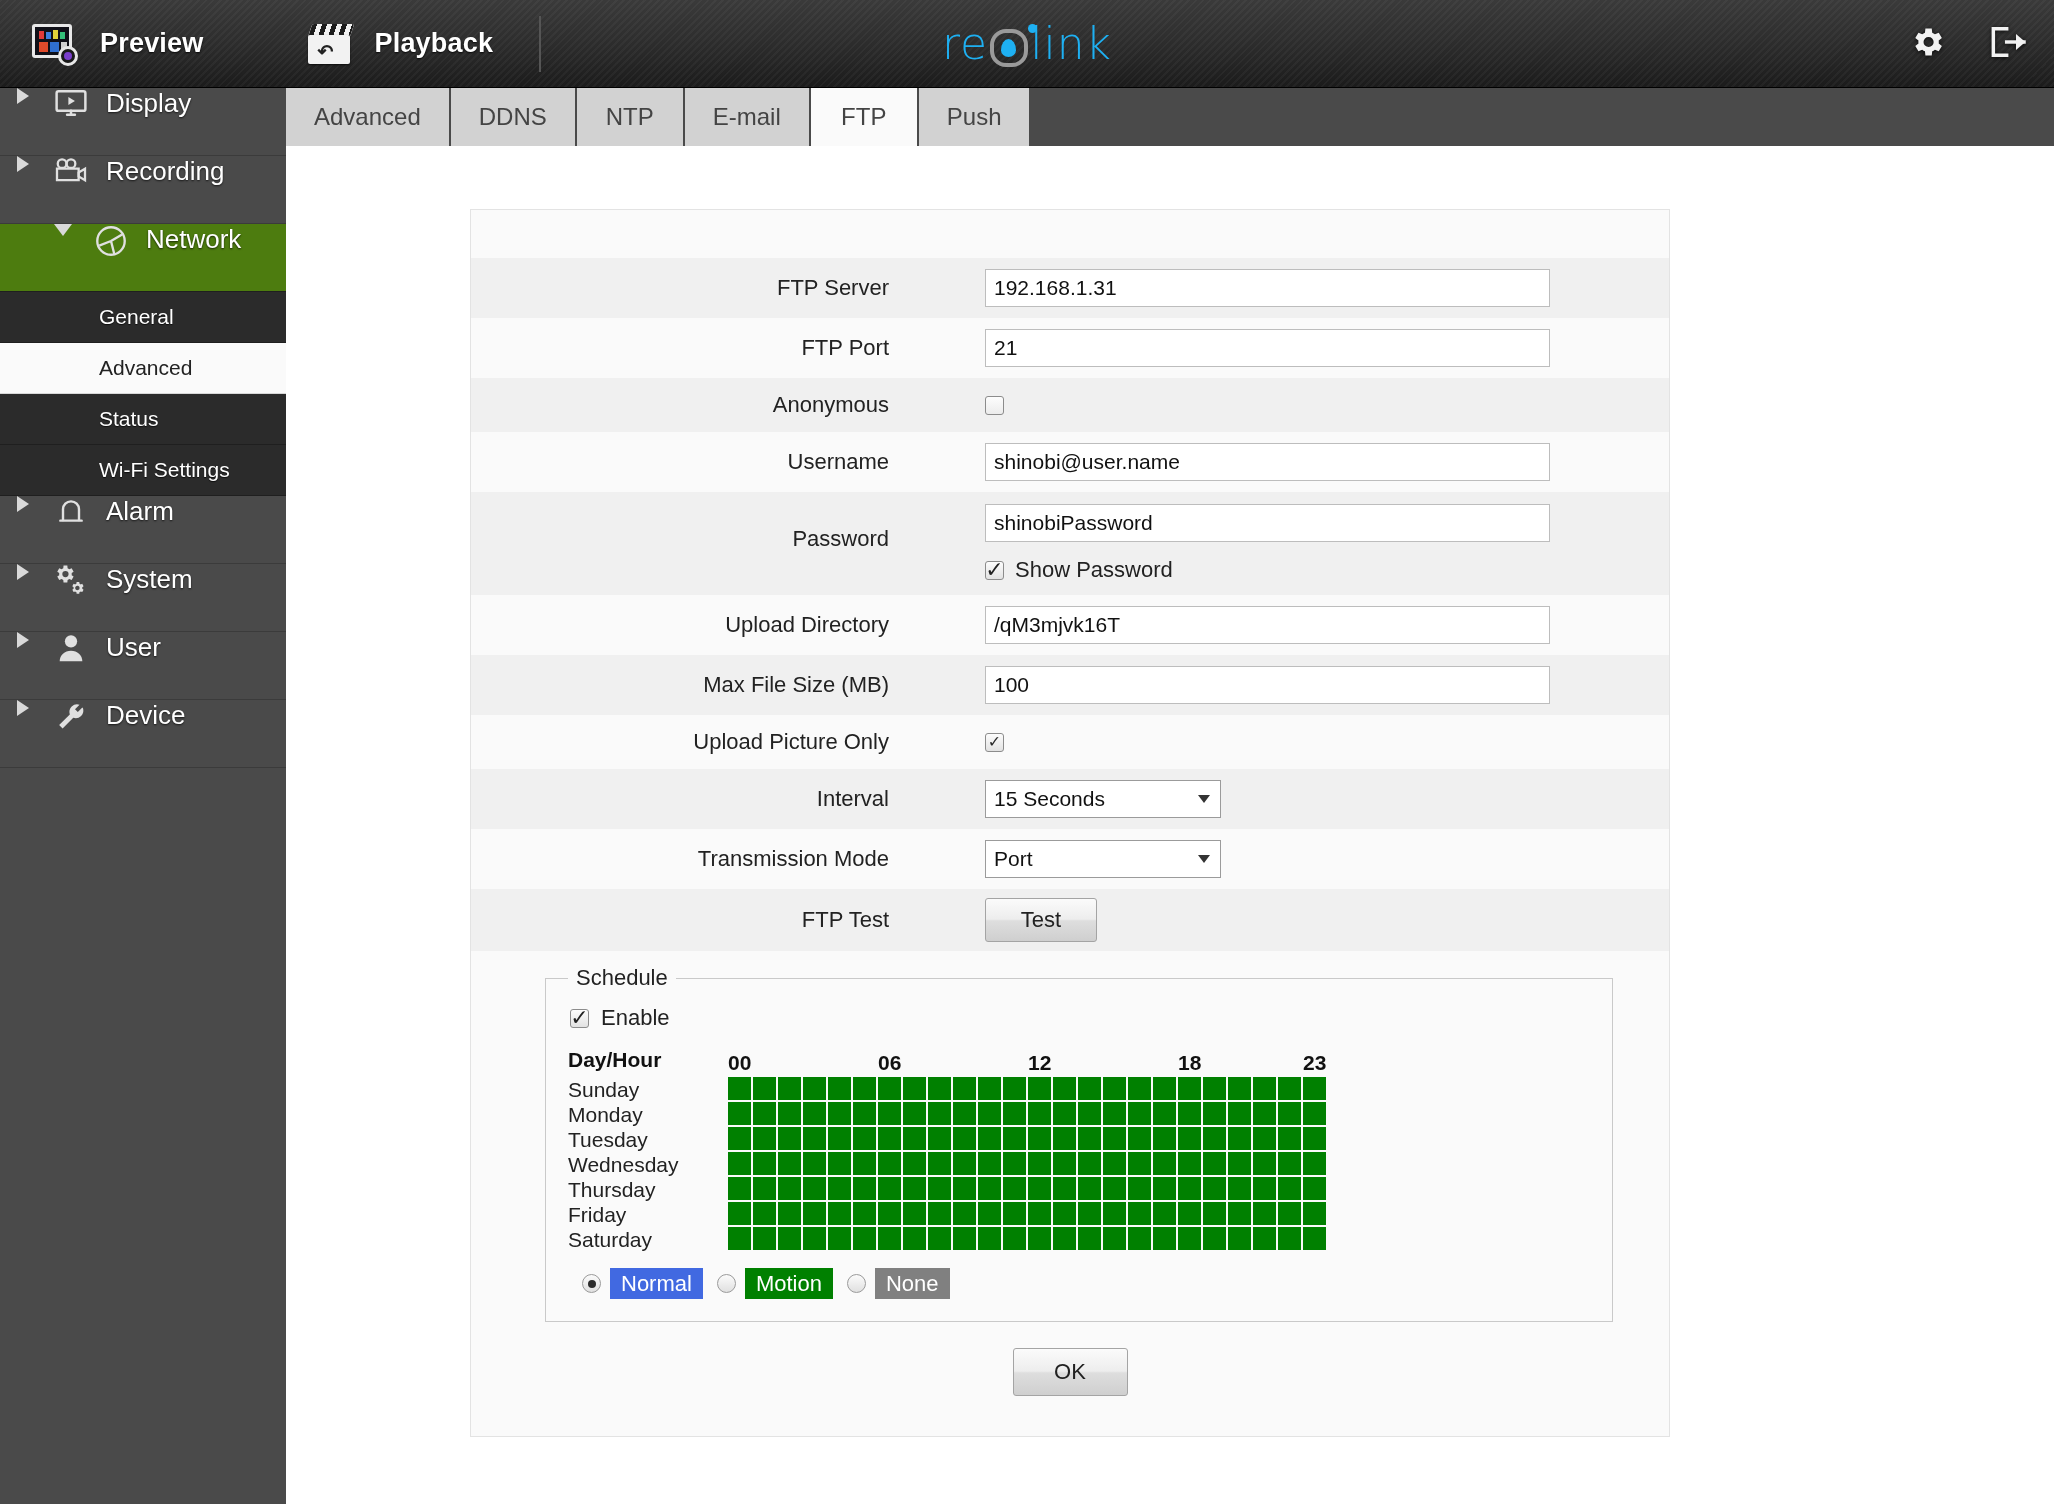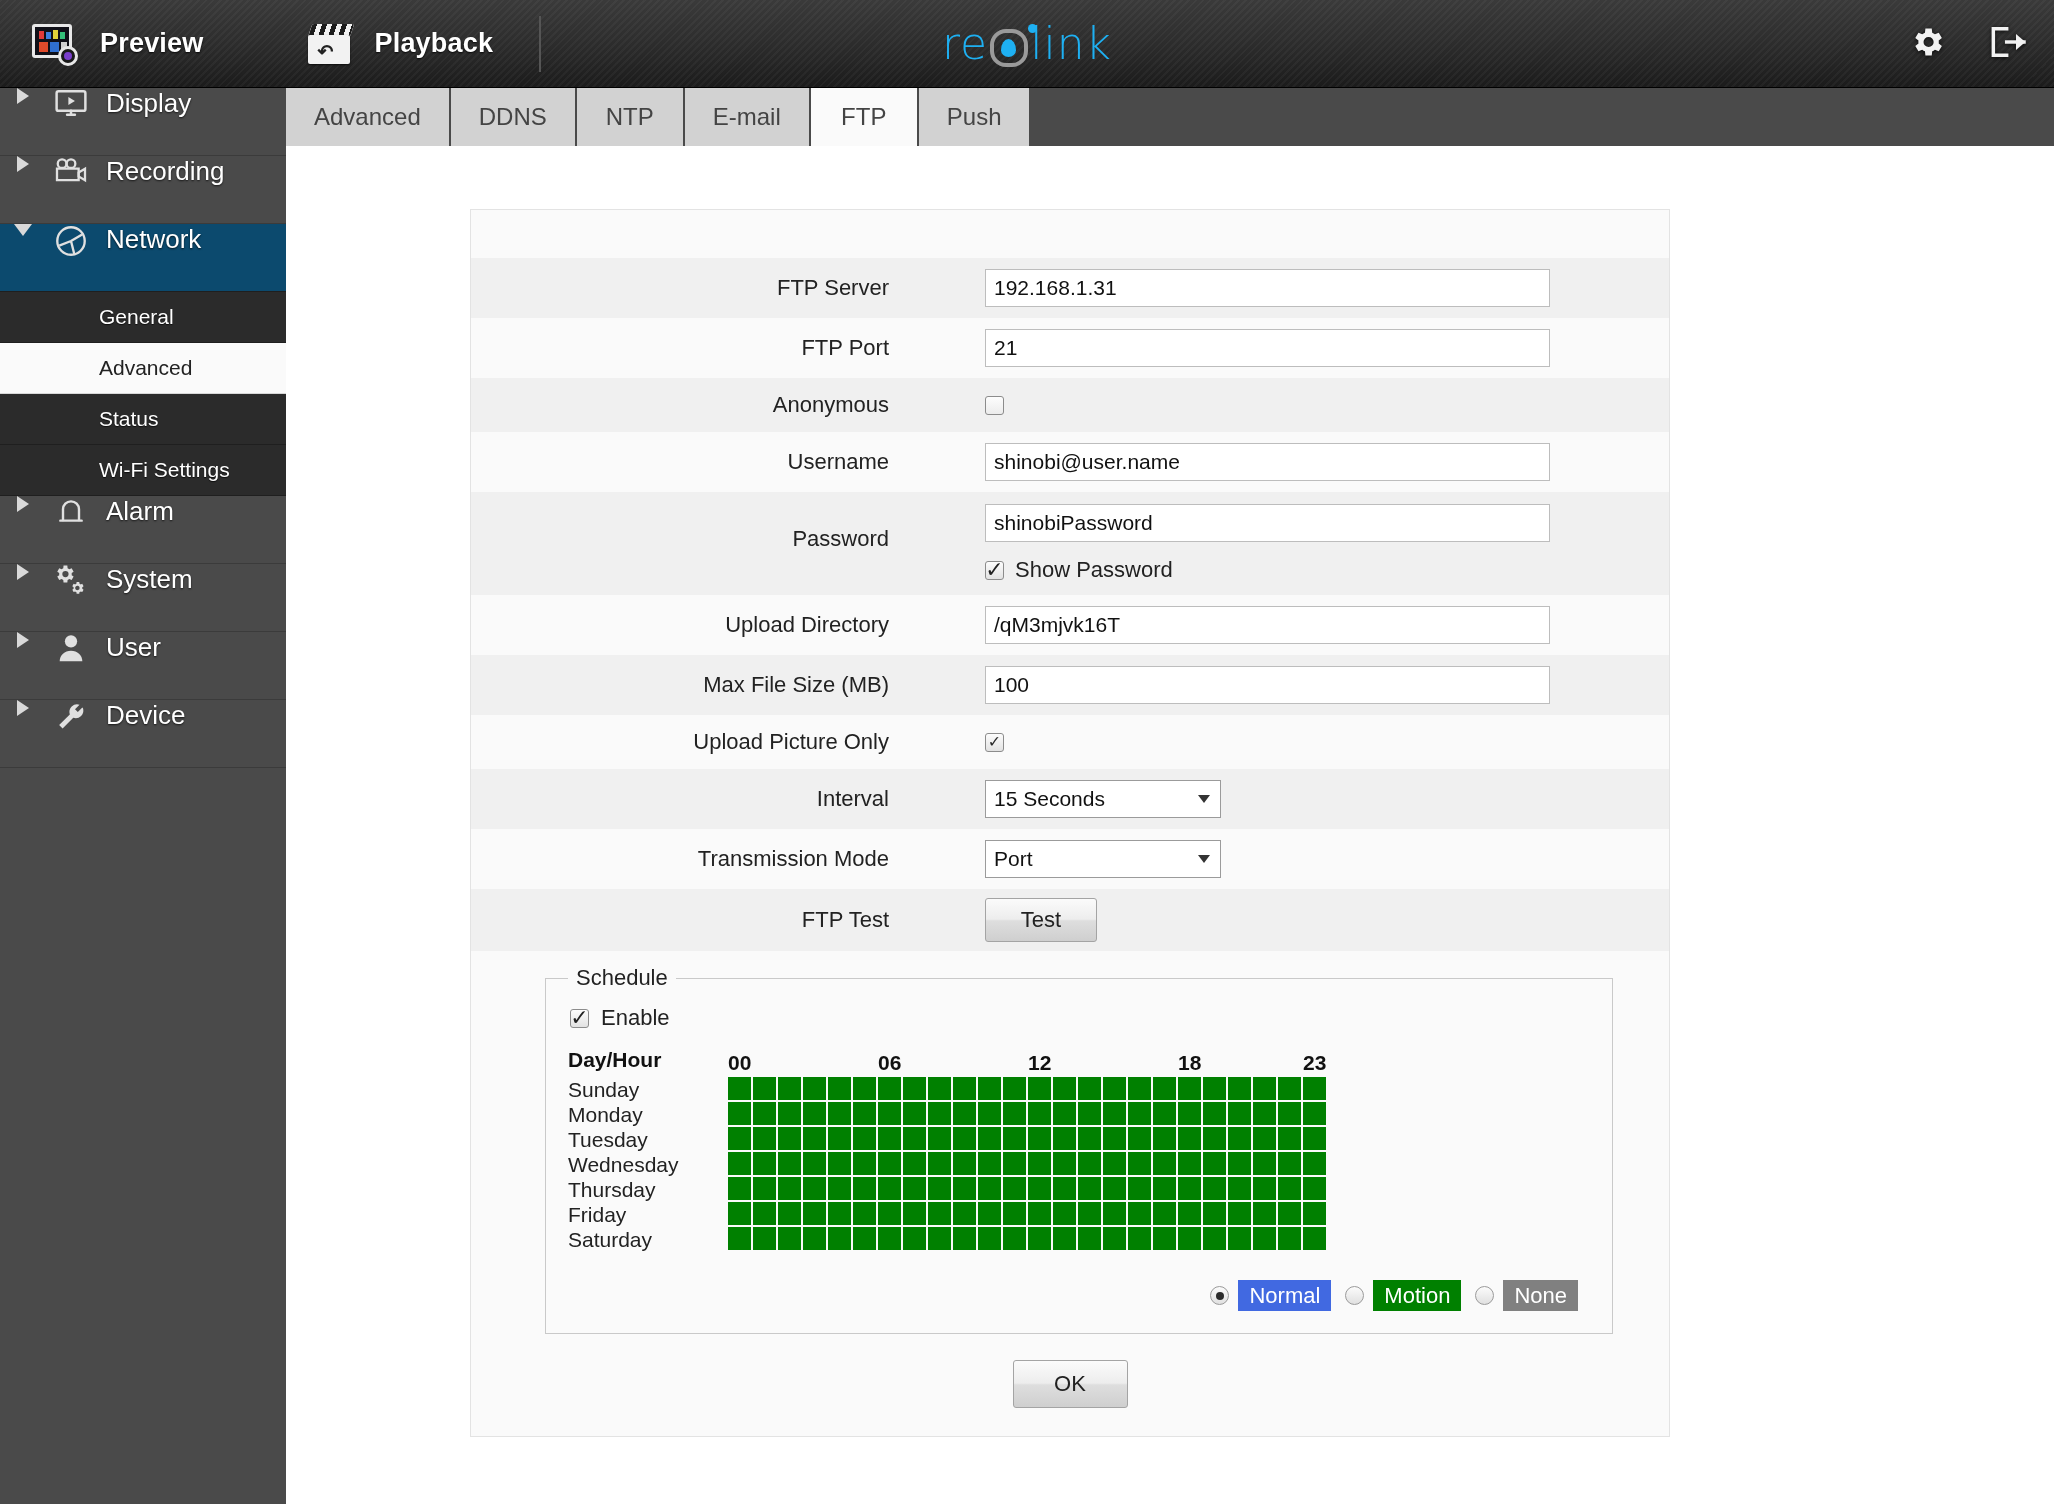--- a/index.html
+++ b/index.html
@@ -105,21 +105,21 @@
   
   #sidebar{
     position:absolute; left:0; top:88px; width:286px; bottom:0;
     background:#4a4a4a;
   }
   .nav-group{
     height:68px; display:flex; align-items:flex-start;
     border-bottom:1px solid #3b3b3b; cursor:pointer;
   }
   .nav-group.collapsedbg{ background:#4a4a4a; }
-  .nav-group.expanded{ background:#0c4a6e; border-bottom:1px solid #1f1f1f; }
+  .nav-group.expanded{ background:#4d7c0f; border-bottom:1px solid #1f1f1f;padding-left:40px; }
   .nav-arrow{ width:46px; display:flex; justify-content:center; align-items:center; }
   .nav-arrow .tri-r{
     width:0;height:0;border-left:12px solid #d9d9d9;
     border-top:8px solid transparent;border-bottom:8px solid transparent;
   }
   .nav-arrow .tri-d{
     width:0;height:0;border-top:12px solid #d9d9d9;
     border-left:9px solid transparent;border-right:9px solid transparent;
   }
   .nav-ico{ width:50px; display:flex; justify-content:center; align-items:center; }
@@ -235,22 +235,22 @@
   #hour-hdr{ position:relative; height:34px; }
   #hour-hdr span{
     position:absolute; font-size:21px; font-weight:bold; color:#111; top:8px;
   }
   .grid-row{ display:flex; height:25px; }
   .cell{ width:25px; height:25px; margin:0 0 0 0; }
   .cell i{ display:block; width:23px; height:23px; }
   .green{ background:#008000; }
 
   #legend{
-    display:flex; align-items:center; justify-content:flex-end;
-    gap:0; margin-top:28px; padding-right:12px;
+    display:flex; align-items:center; 
+    gap:0; margin-top:16px; padding-right:12px;
   }
   #legend .lg-item{ display:flex; align-items:center; gap:9px; margin-left:14px; }
   .lg-chip{
     height:31px; padding:0 11px; display:flex; align-items:center;
     font-size:22px; color:#fff;
   }
   .lg-normal{ background:#4169e1; }
   .lg-motion{ background:#008000; }
   .lg-none{ background:#808080; }
 

